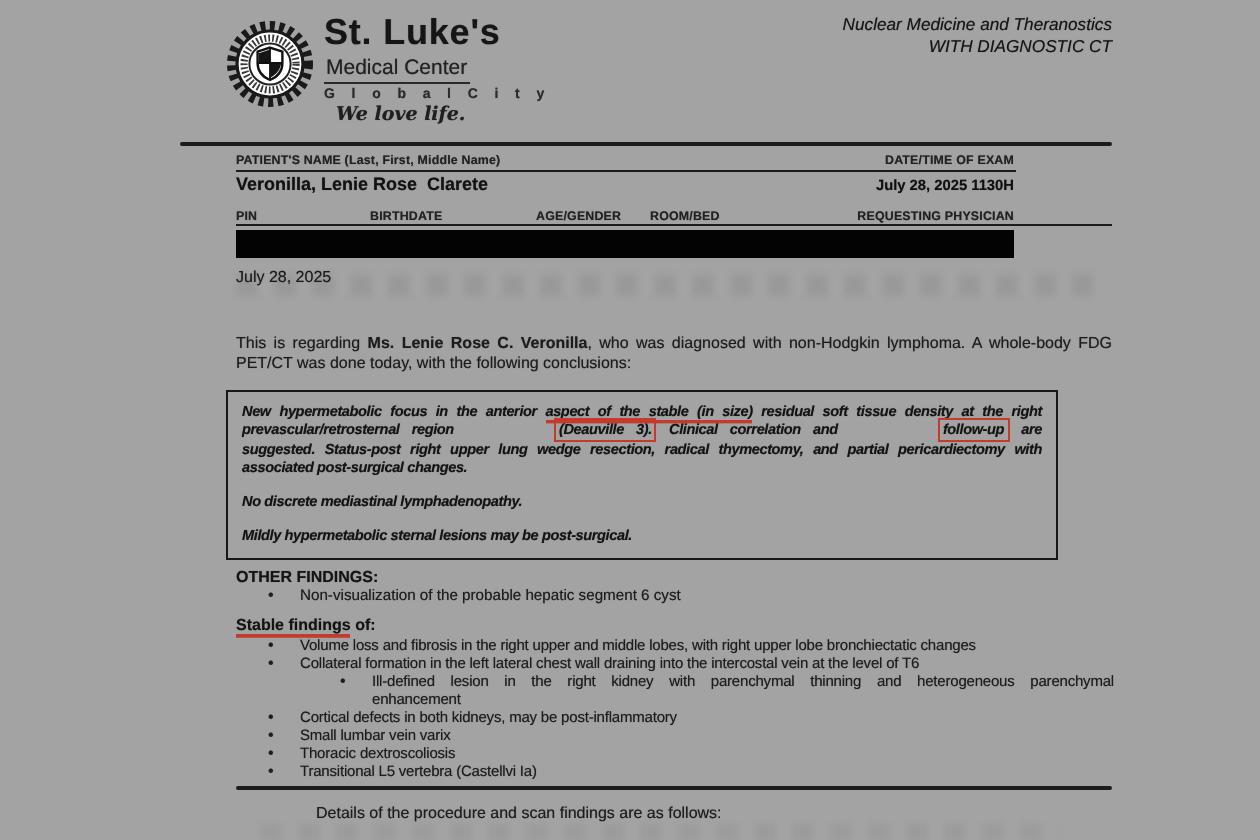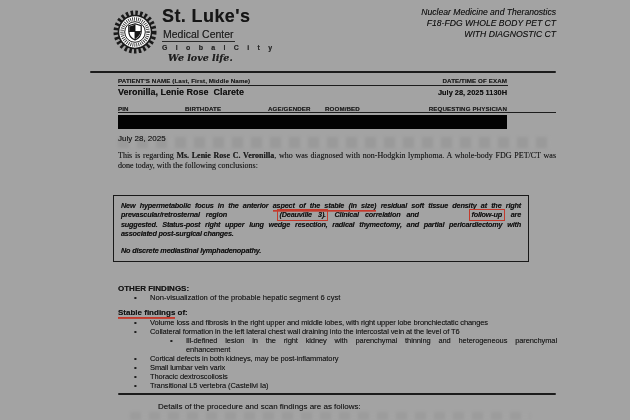--- a/index.html
+++ b/index.html
@@ -38,21 +38,21 @@
   .redacted { left:118px; top:115px; width:389px; height:14px; background:#030303; }
 
   
   .ghost { filter:blur(1.6px); opacity:0.5; border-radius:2px;
     background:repeating-linear-gradient(90deg, rgba(110,110,110,0.35) 0 11px, rgba(190,190,190,0.06) 11px 19px); }
   .ghost1 { left:118px; top:137px; width:434px; height:11px; }
   .ghost2 { left:130px; top:412px; width:400px; height:8px; opacity:0.4; }
 
   
   .report-date { left:118px; top:134px; font-size:8px; }
-  .intro { left:118px; top:151px; width:438px; font-size:8px; line-height:10px; text-align:justify;font-family:Liberation Serif, serif; }
+  .intro { left:118px; top:167px; width:438px; font-size:8px; line-height:10px; text-align:justify; }
   .intro b { font-weight:700; }
 
   .concl-box { left:113px; top:195px; width:416px; box-sizing:border-box;
     border:1.7px solid #181818; padding:5px 7px 6px 7px;
     font-weight:700; font-style:italic; font-size:7.3px; letter-spacing:-0.2px;
     line-height:9.3px; text-align:justify; color:#141414; }
   .concl-box p { margin:0 0 8px 0; }
   .concl-box p:last-child { margin-bottom:0; }
   .red-ul { background-image:linear-gradient(var(--red),var(--red));
     background-size:100% 1.7px; background-repeat:no-repeat; background-position:0 100%;
@@ -93,21 +93,20 @@
 
   <div class="abs logo-text">
     <div class="logo-name">St. Luke's</div>
     <div><span class="logo-sub">Medical Center</span></div>
     <div class="logo-city">G l o b a l   C i t y</div>
     <div class="logo-tagline">We love life.</div>
   </div>
 
   <div class="abs dept">
     <div>Nuclear Medicine and Theranostics</div>
-    <div>F18-FDG WHOLE BODY PET CT</div>
     <div>WITH DIAGNOSTIC CT</div>
   </div>
 
   <div class="abs rule line-top"></div>
 
   <div class="abs row-flex row1-labels">
     <span class="lbl">PATIENT'S NAME (Last, First, Middle Name)</span>
     <span class="lbl">DATE/TIME OF EXAM</span>
   </div>
   <div class="abs rule line-a"></div>
@@ -129,20 +128,21 @@
 
   <div class="abs ghost ghost1"></div>
 
   <div class="abs report-date">July 28, 2025</div>
 
   <div class="abs intro"><span>This is regarding </span><b>Ms. Lenie Rose C. Veronilla</b><span>, who was diagnosed with non-Hodgkin lymphoma. A whole-body FDG PET/CT was done today, with the following conclusions:</span></div>
 
   <div class="abs concl-box">
     <p><span>New hypermetabolic focus in the anterior </span><span class="red-ul">aspect of the stable (in size)</span><span> residual soft tissue density at the right prevascular/retrosternal region </span><span class="red-box">(Deauville 3).</span><span> Clinical correlation and </span><span class="red-box">follow-up</span><span> are suggested. Status-post right upper lung wedge resection, radical thymectomy, and partial pericardiectomy with associated post-surgical changes.</span></p>
     <p>No discrete mediastinal lymphadenopathy.</p>
+    <p>Mildly hypermetabolic sternal lesions may be post-surgical.</p>
   </div>
 
   <div class="abs sec-heading other-heading">OTHER FINDINGS:</div>
   <ul class="abs findings other-list">
     <li>Non-visualization of the probable hepatic segment 6 cyst</li>
   </ul>
 
   <div class="abs sec-heading stable-heading"><span class="red-ul-thick">Stable findings</span><span> of:</span></div>
 
   <ul class="abs findings stable-list">

